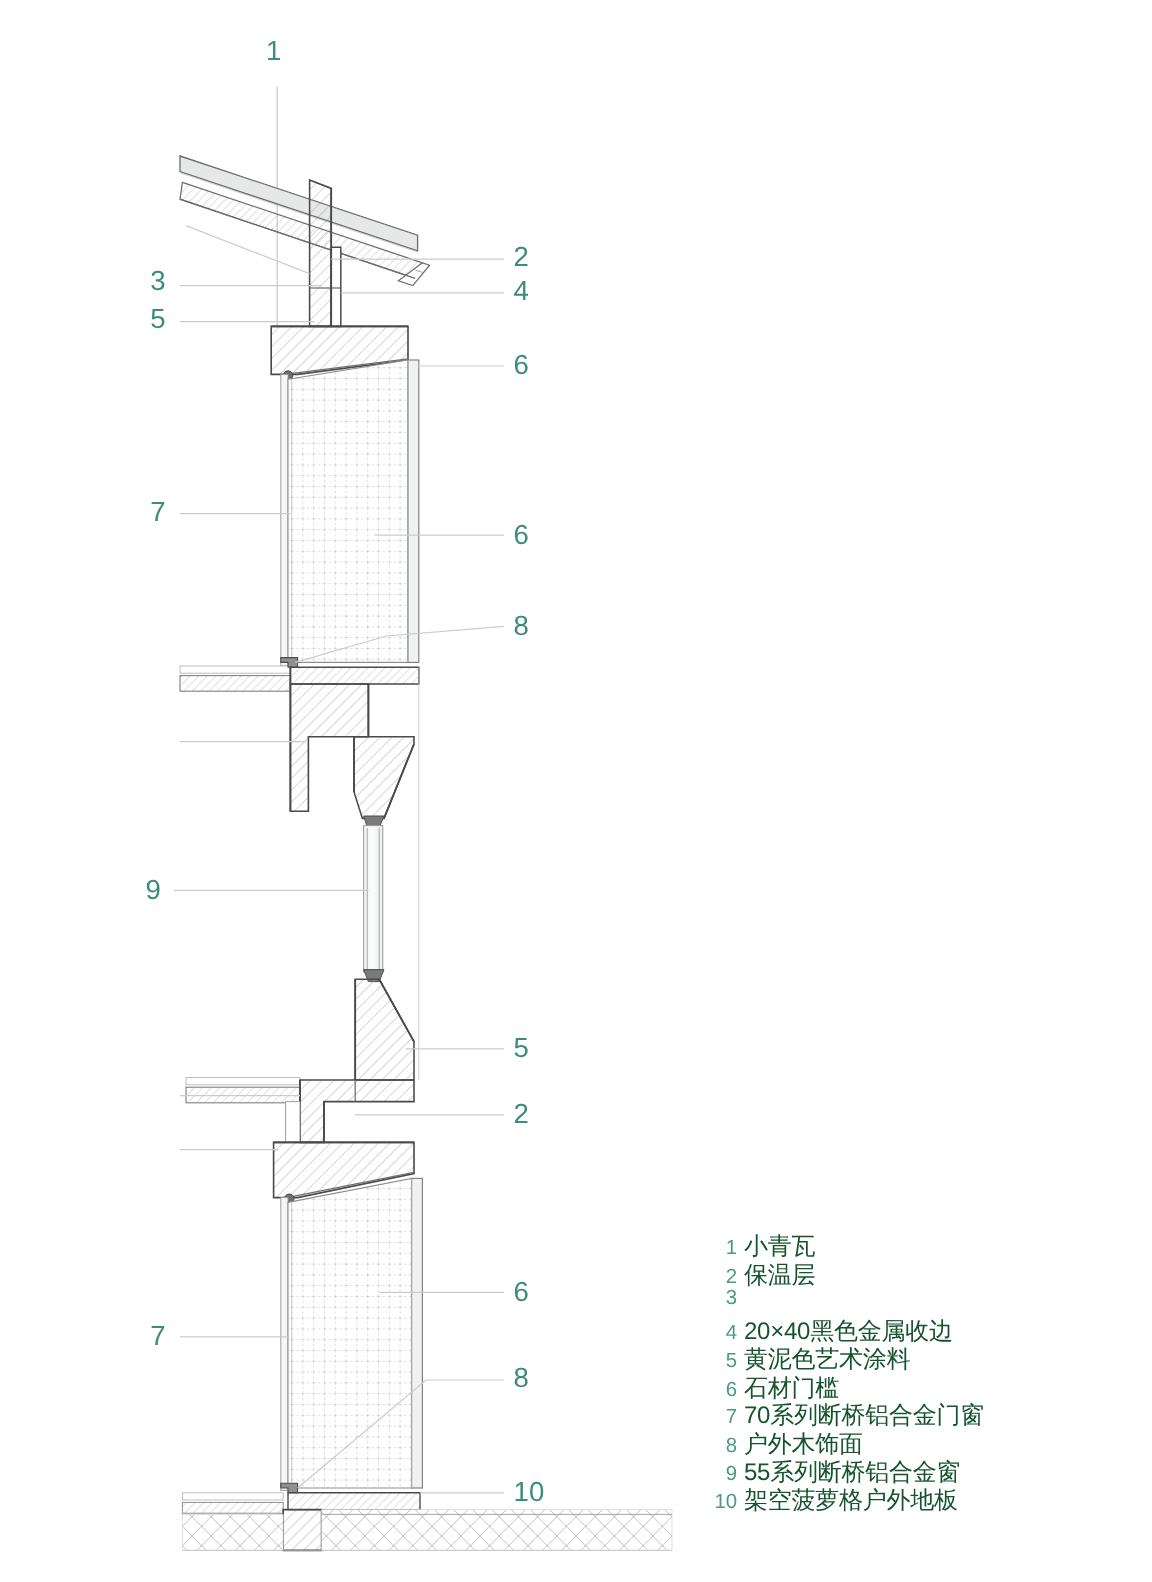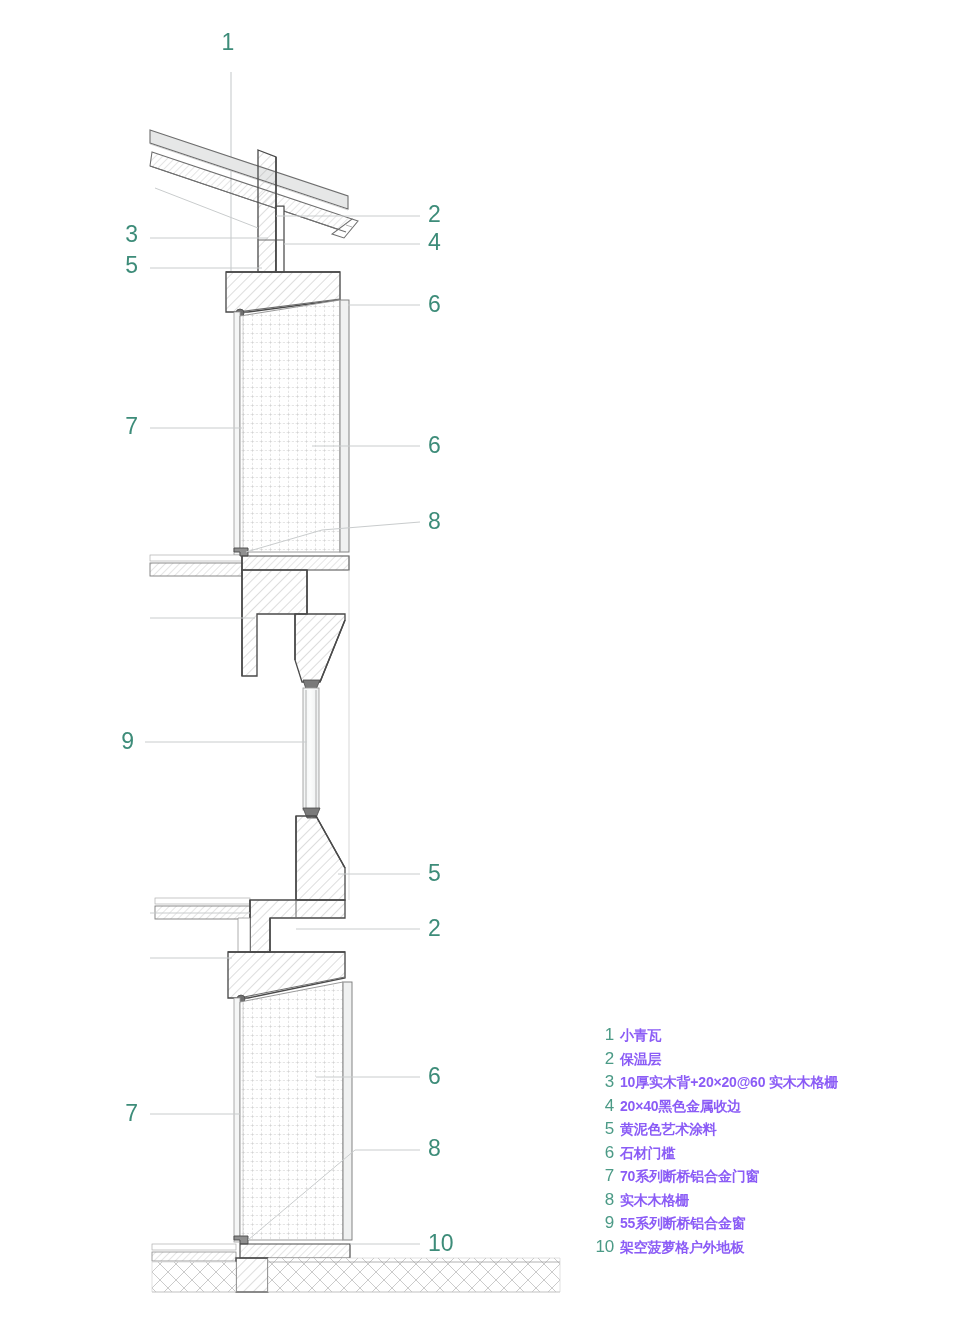--- a/index.html
+++ b/index.html
@@ -68,23 +68,23 @@
   .legend-num {
     color: #4b9a86;
     font-size: 17px;
     font-weight: 400;
     width: 22px;
     text-align: right;
     flex: 0 0 22px;
     letter-spacing: -0.2px;
   }
   .legend-txt {
-    color: #8b5cf6;
-    font-size: 14px;
-    font-weight: 700;
+    color: #14532d;
+    font-size: 20px;
+    font-weight: 400;
     margin-left: 6px;
     letter-spacing: -0.2px;
   }
 </style>
 </head>
 <body>
 
 <div id="sheet">
 
   <svg id="drawing" viewBox="0 0 960 1318">
@@ -317,41 +317,40 @@
     <div class="legend-row">
       <span class="legend-num">1</span>
       <span class="legend-txt">小青瓦</span>
     </div>
     <div class="legend-row">
       <span class="legend-num">2</span>
       <span class="legend-txt">保温层</span>
     </div>
     <div class="legend-row">
       <span class="legend-num">3</span>
-      <span class="legend-txt">10厚实木背+20×20@60 实木木格栅</span>
     </div>
     <div class="legend-row">
       <span class="legend-num">4</span>
       <span class="legend-txt">20×40黑色金属收边</span>
     </div>
     <div class="legend-row">
       <span class="legend-num">5</span>
       <span class="legend-txt">黄泥色艺术涂料</span>
     </div>
     <div class="legend-row">
       <span class="legend-num">6</span>
       <span class="legend-txt">石材门槛</span>
     </div>
     <div class="legend-row">
       <span class="legend-num">7</span>
       <span class="legend-txt">70系列断桥铝合金门窗</span>
     </div>
     <div class="legend-row">
       <span class="legend-num">8</span>
-      <span class="legend-txt">实木木格栅</span>
+      <span class="legend-txt">户外木饰面</span>
     </div>
     <div class="legend-row">
       <span class="legend-num">9</span>
       <span class="legend-txt">55系列断桥铝合金窗</span>
     </div>
     <div class="legend-row">
       <span class="legend-num">10</span>
       <span class="legend-txt">架空菠萝格户外地板</span>
     </div>
   </div>

